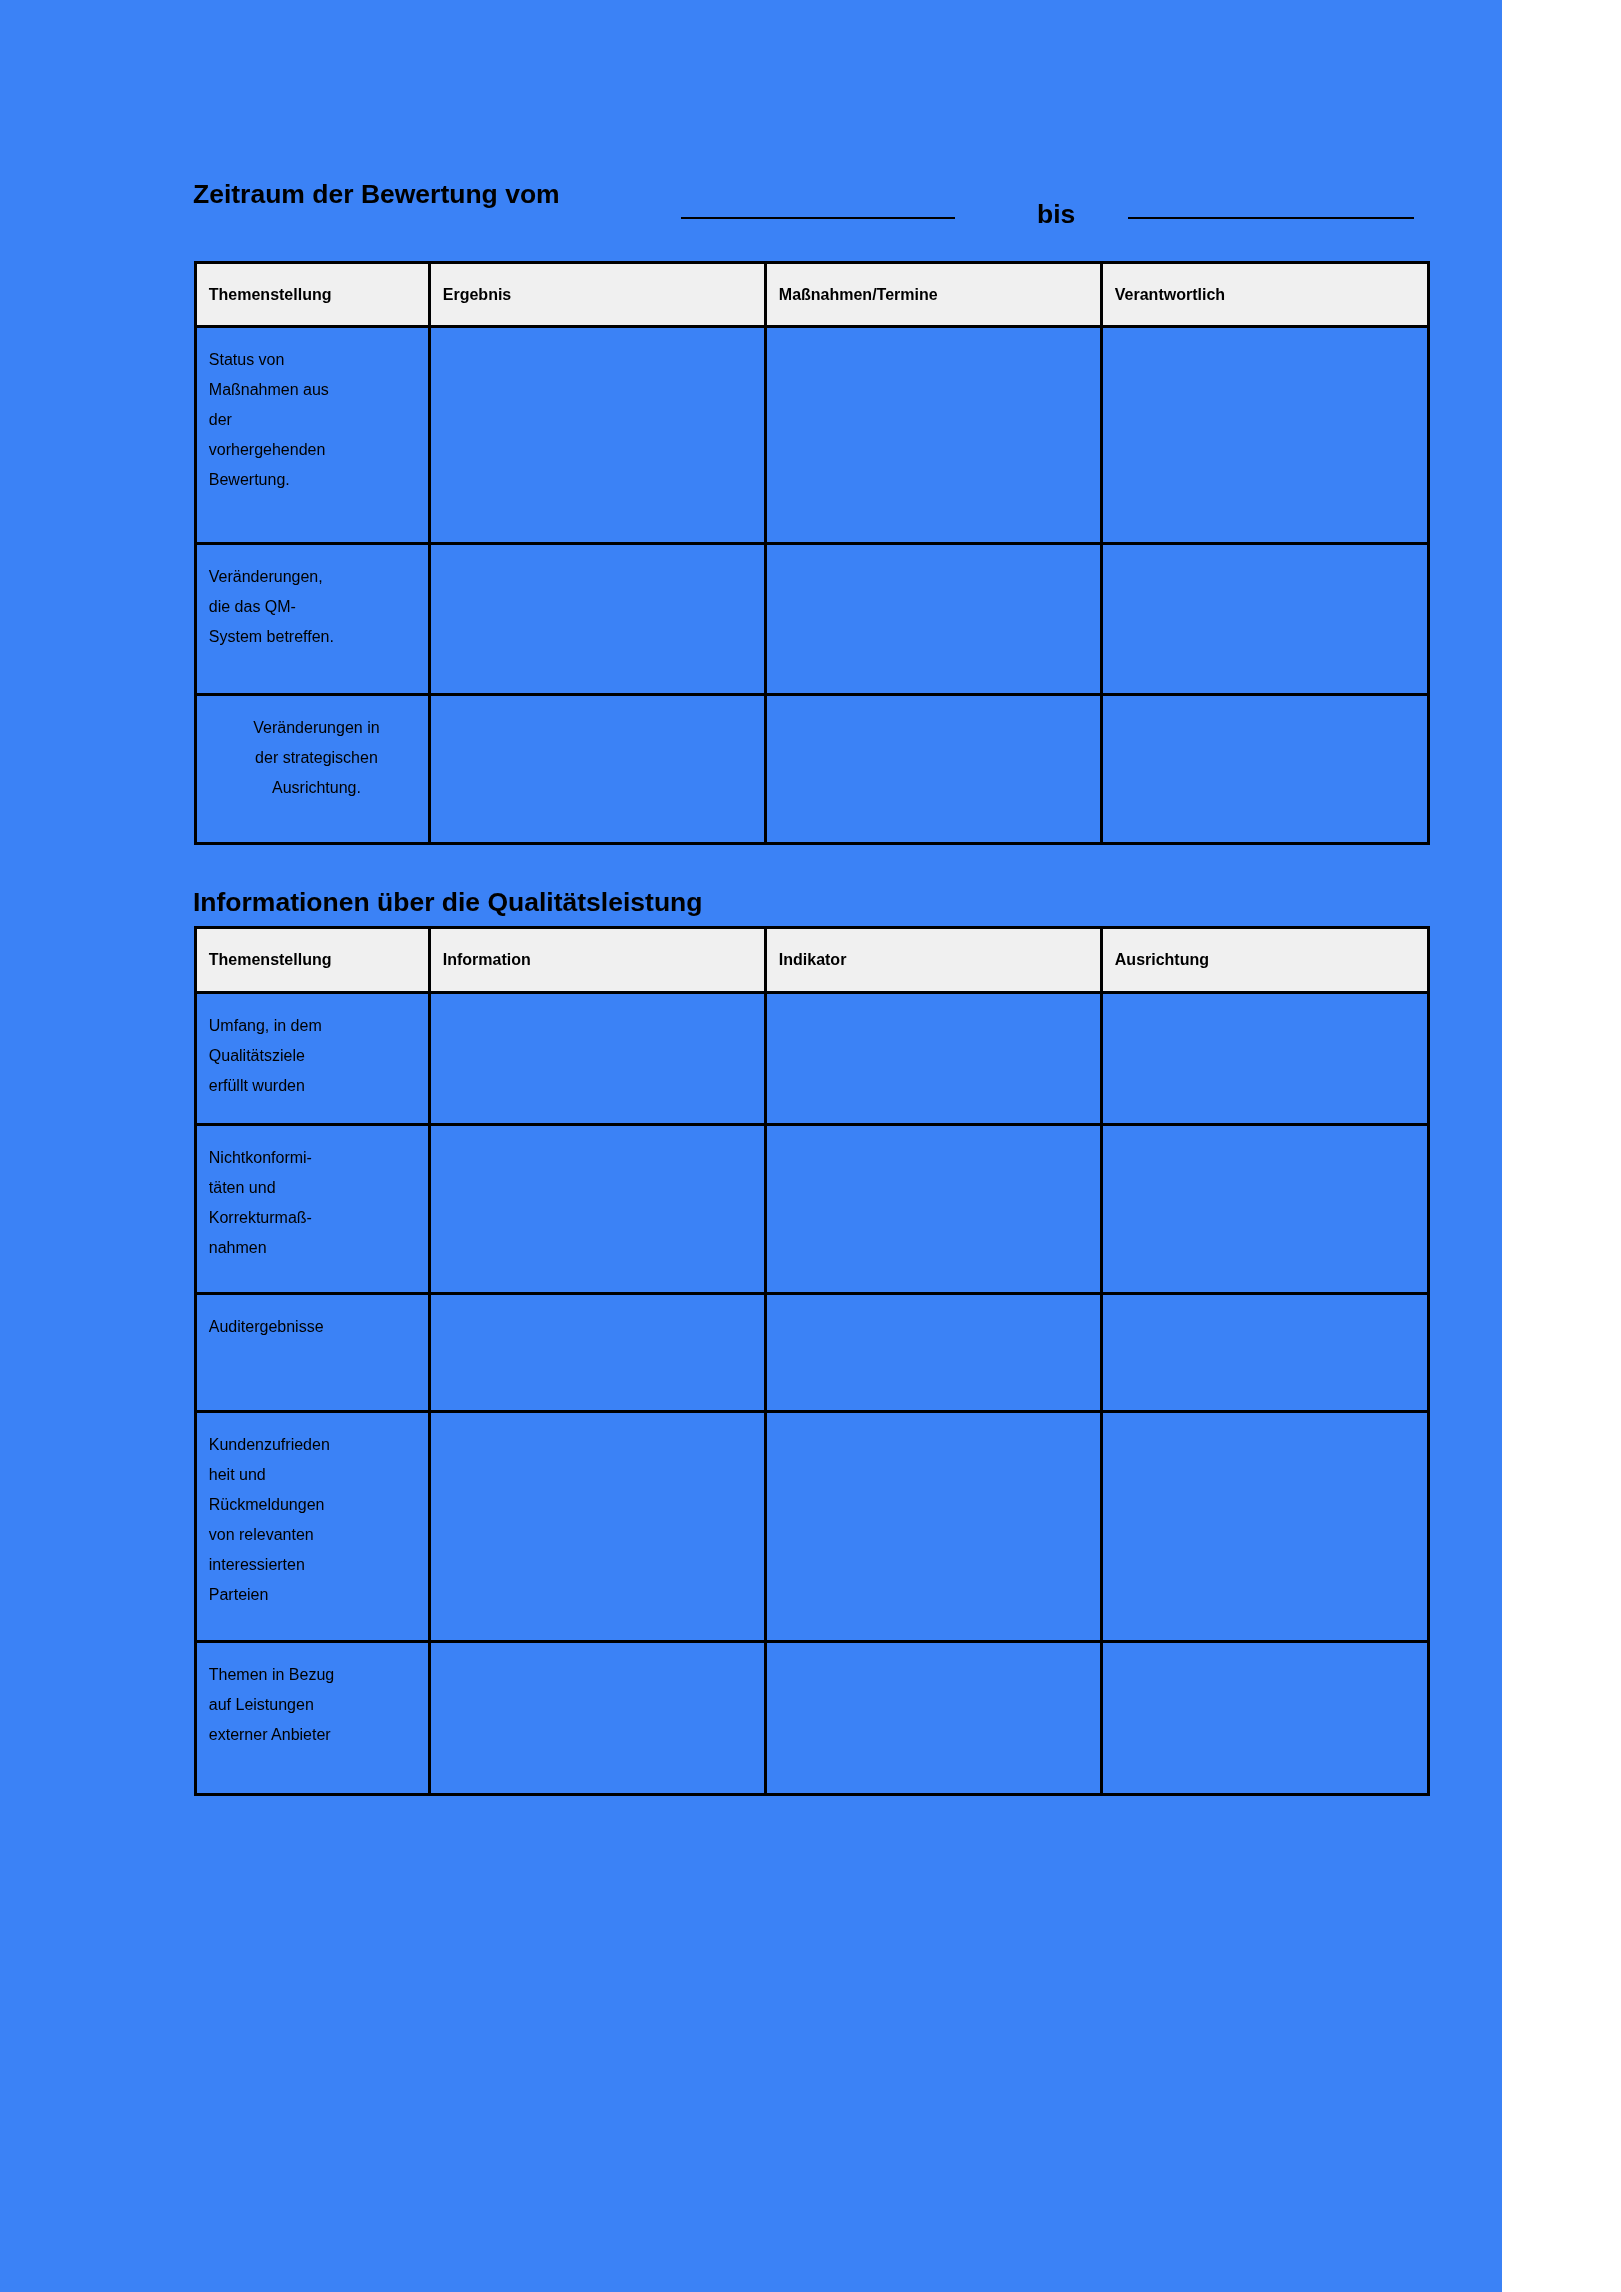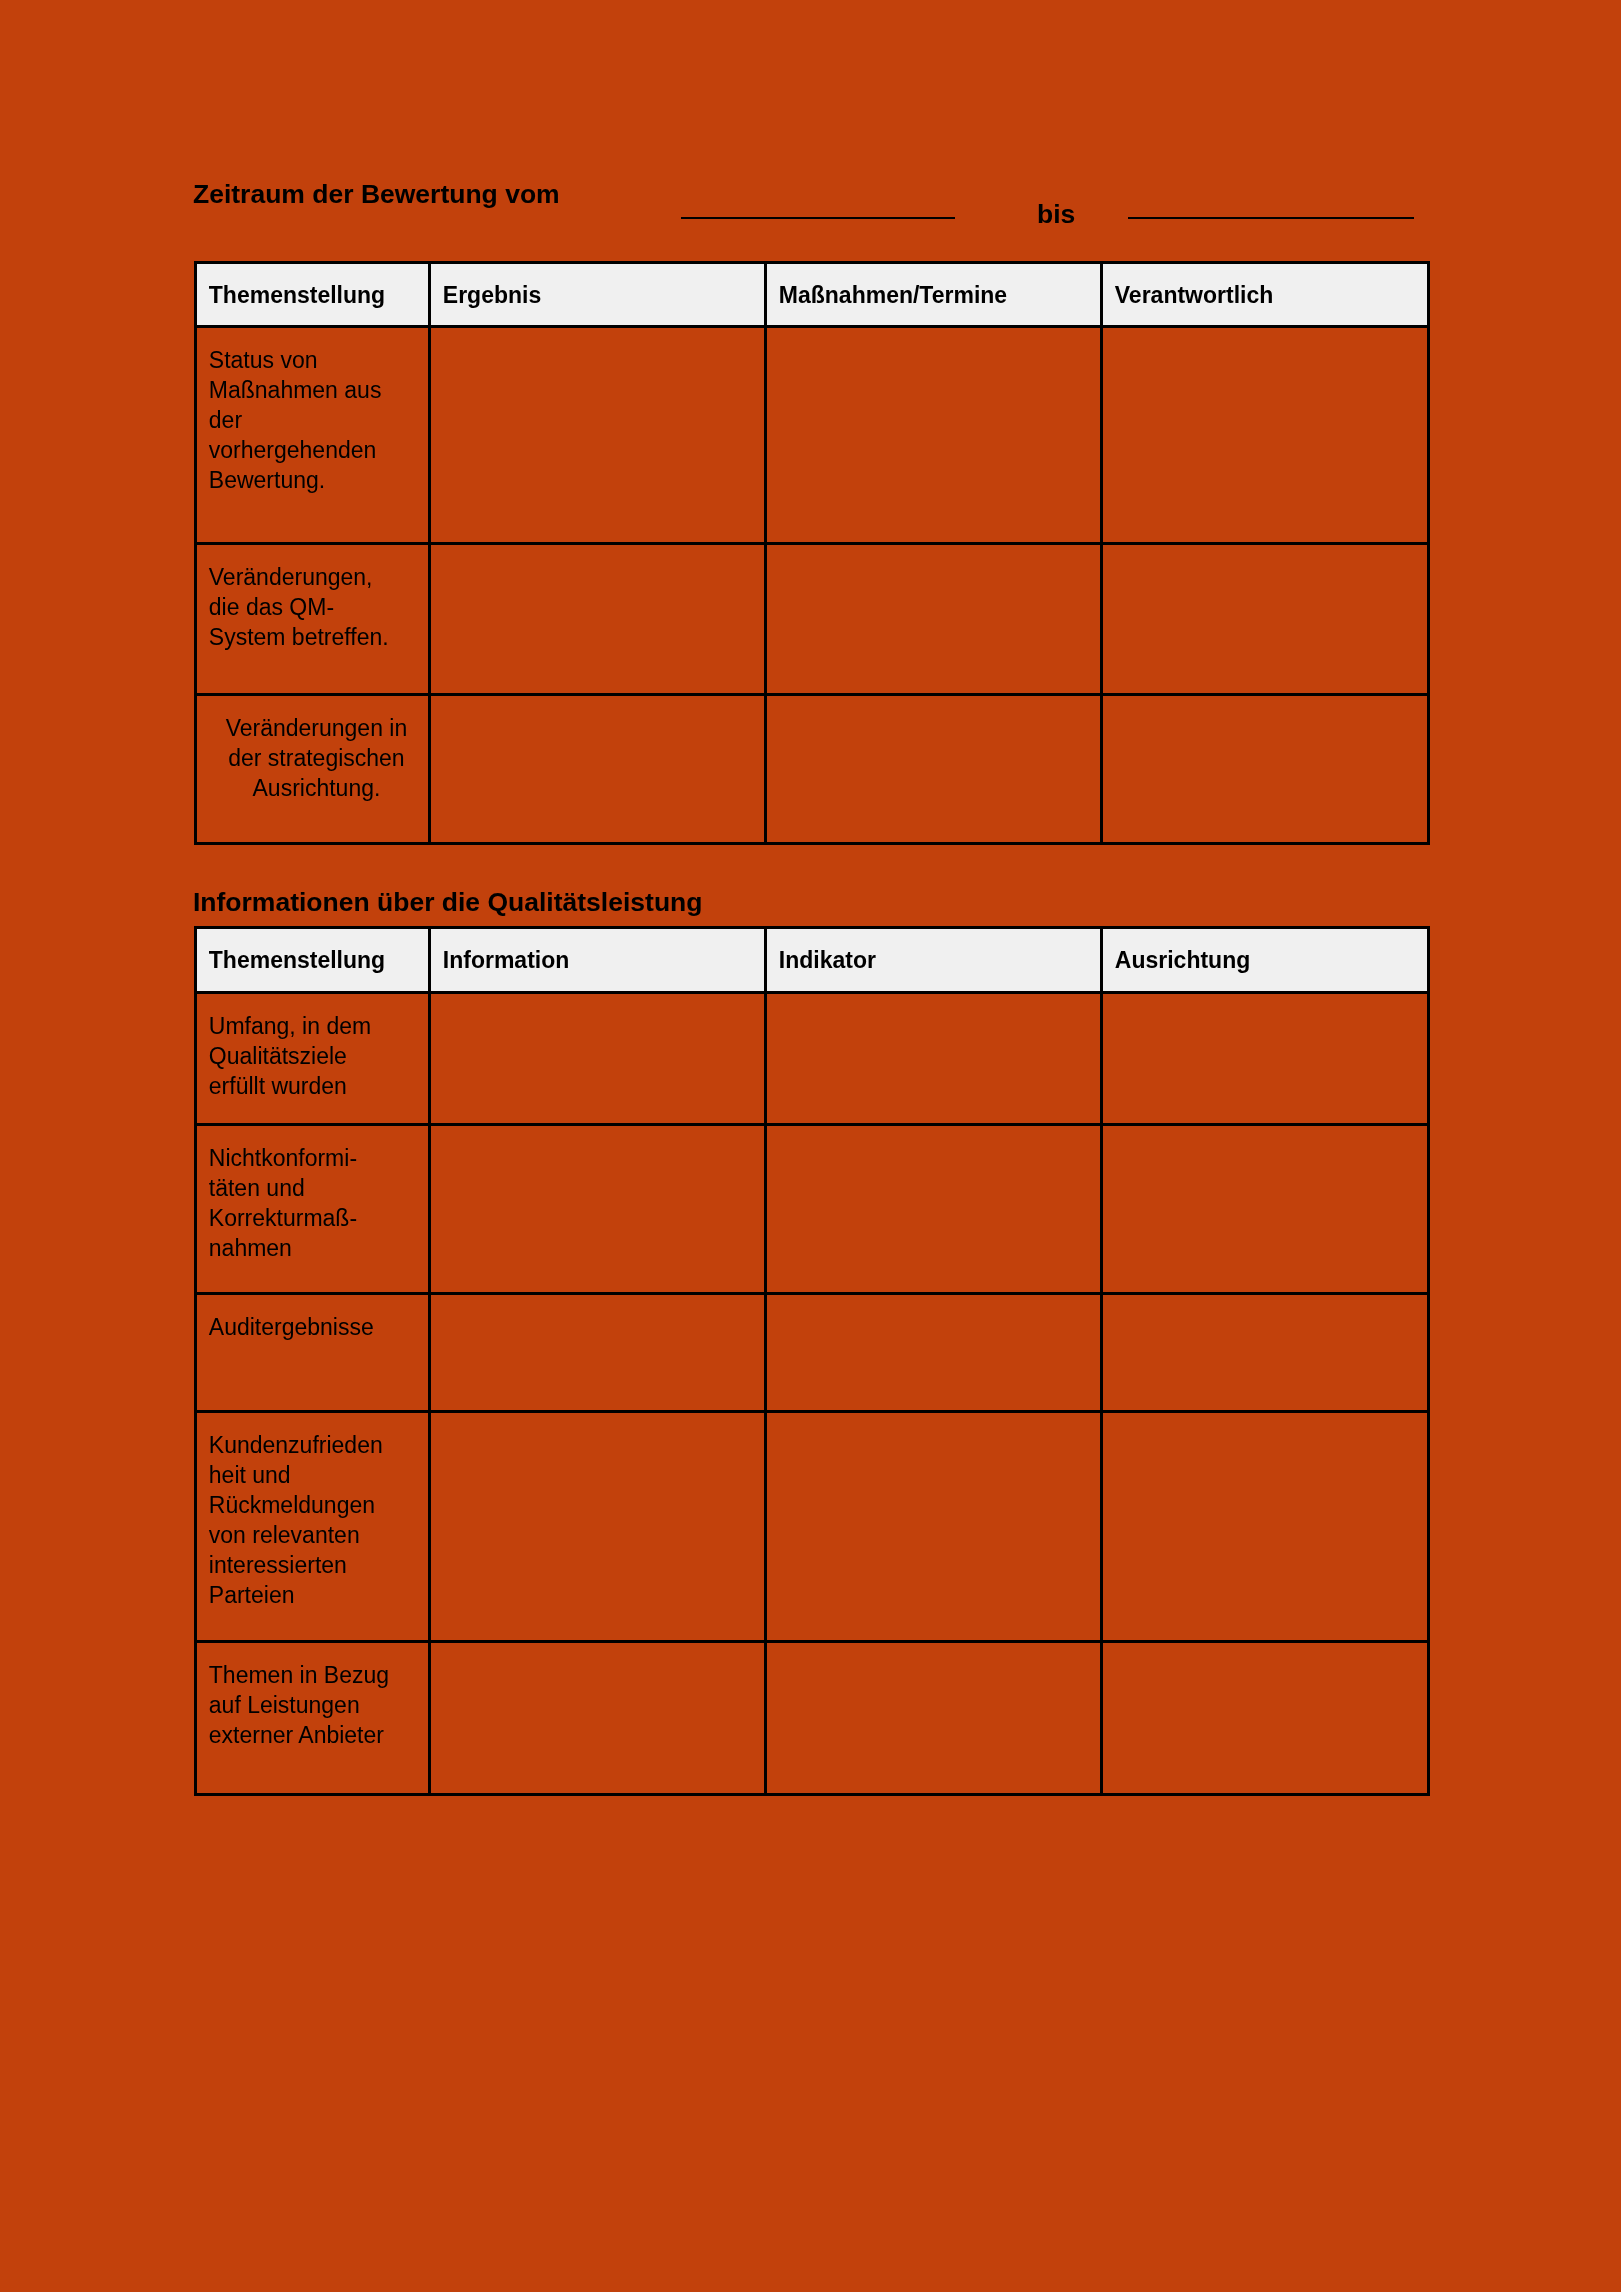--- a/index.html
+++ b/index.html
@@ -1,20 +1,20 @@
 <!DOCTYPE html>
 <html><head>
 <meta charset="utf-8">
 <style>
   html, body { margin: 0; padding: 0; background: #ffffff; }
   .page {
     position: relative;
-    width: 1621px;
+    width: 1502px;
     height: 2293px;
-    background: #c2410c;
+    background: #3b82f6;
     color: #000000;
     font-family: "Liberation Sans", "DejaVu Sans", sans-serif;
     overflow: hidden;
   }
   .doc-title {
     position: absolute;
     font-size: 26.5px;
     font-weight: bold;
     line-height: 29px;
     white-space: nowrap;
@@ -26,21 +26,21 @@
   }
   .form-table {
     position: absolute;
     left: 194px;
     border-collapse: collapse;
     table-layout: fixed;
     width: 1234px;
   }
   .form-table th, .form-table td {
     border: 3.9px solid #000000;
-    font-size: 23px;
+    font-size: 16px;
     line-height: 30px;
     vertical-align: top;
     padding: 16.7px 3.9px 7.8px 11.8px;
     overflow: hidden;
   }
   .form-table th {
     background: #f0f0f0;
     font-weight: bold;
     text-align: left;
     vertical-align: middle;

